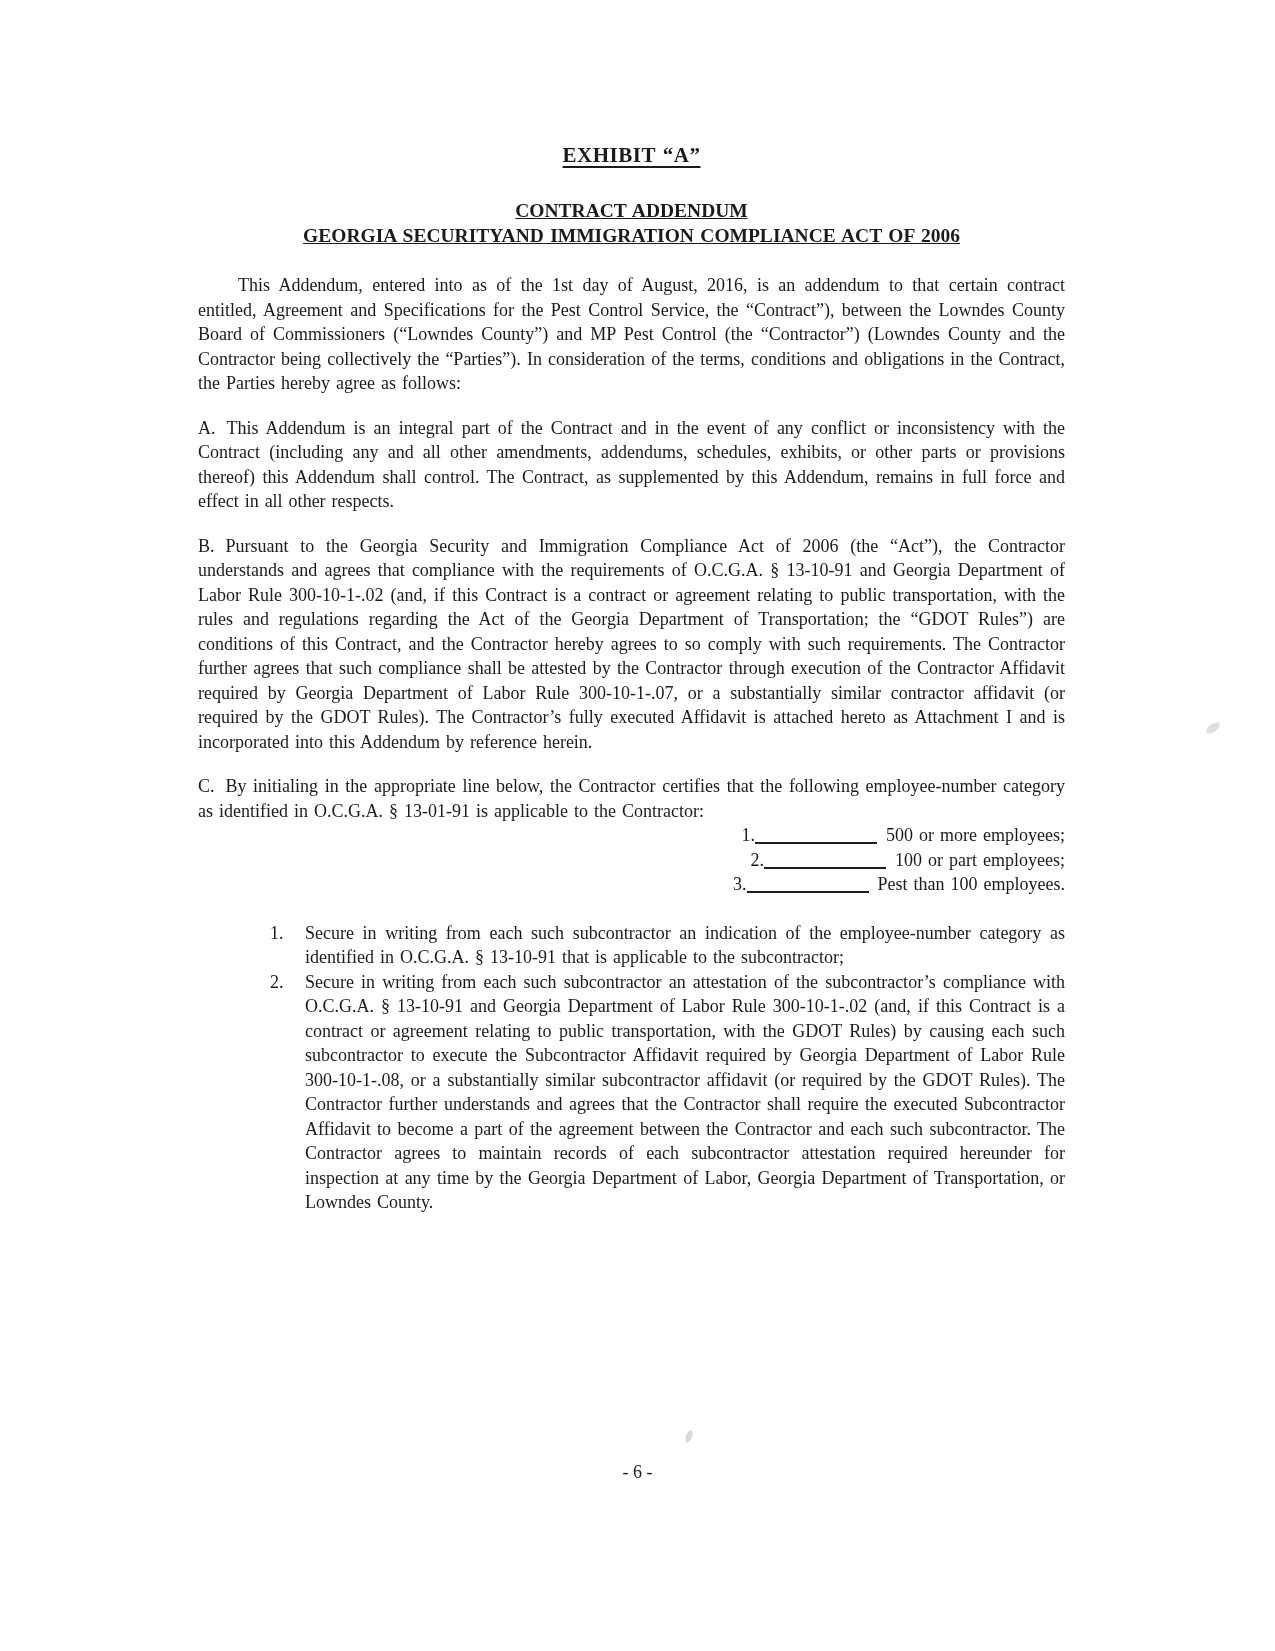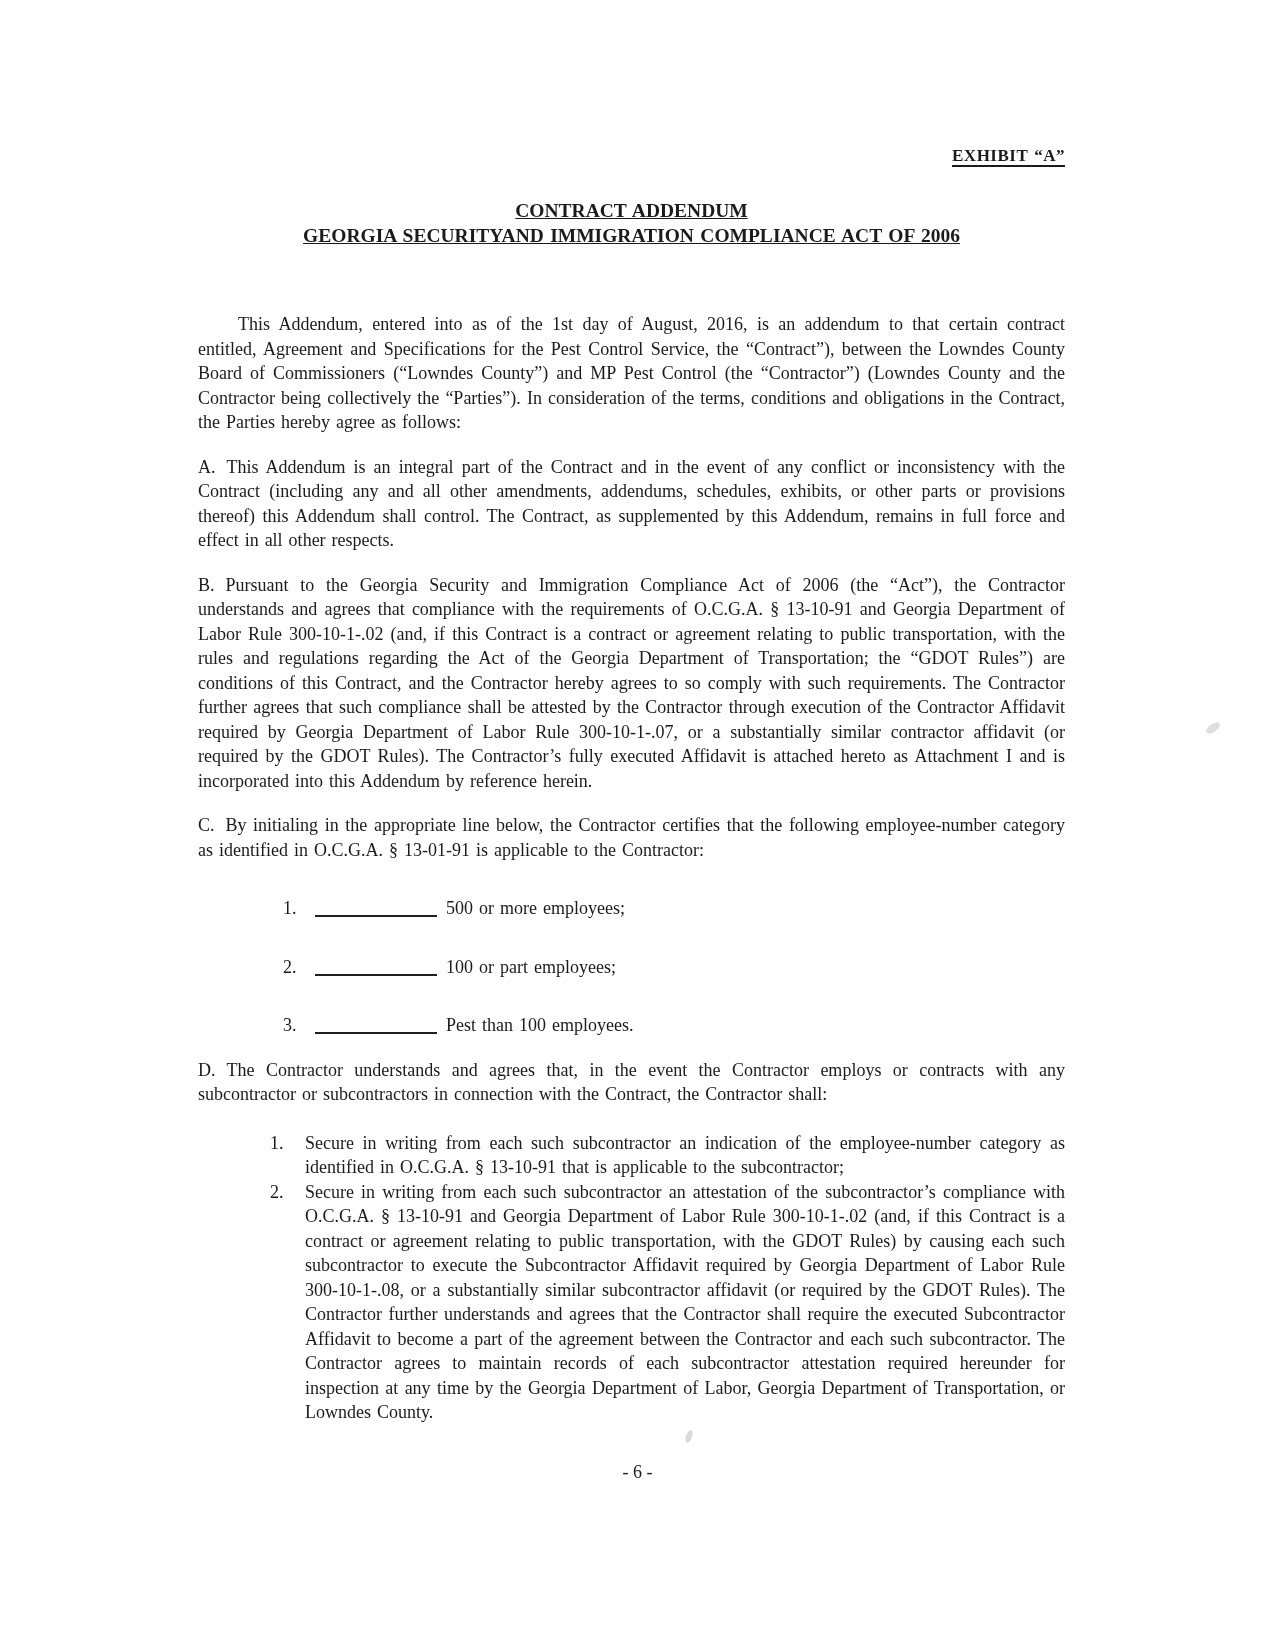--- a/index.html
+++ b/index.html
@@ -20,55 +20,54 @@
     position: absolute;
     left: 198px;
     top: 143px;
     width: 867px;
     font-size: 18px;
     line-height: 24.5px;
     text-align: justify;
     word-spacing: 1.5px;
   }
   .doc-title {
-    text-align: right;
-    font-size: 17px;
+    text-align: center;
+    font-size: 21px;
     font-weight: bold;
     letter-spacing: 0.5px;
     line-height: 25px;
   }
   .doc-title .underlined {
     text-decoration: underline;
     text-decoration-thickness: 2px;
     text-underline-offset: 4px;
   }
   .doc-subtitle {
     text-align: center;
     font-size: 19.5px;
     font-weight: bold;
     line-height: 25px;
     margin-top: 30px;
     text-decoration: underline;
   }
   p { margin: 0; }
   .intro {
-    margin-top: 64px;
+    margin-top: 25px;
     text-indent: 40px;
   }
   .section {
     margin-top: 20px;
   }
   .sec-label {
     padding-right: 11px;
   }
   .c-options { margin-top: 0; }
   .c-option {
     padding-left: 85px;
-    text-align: left;
-    margin-top: 34px;
+    text-align: right;
   }
   .opt-num {
     display: inline-block;
     width: 32px;
   }
   .opt-blank {
     display: inline-block;
     width: 122px;
     height: 14px;
     border-bottom: 2px solid #1f1f1f;
@@ -151,23 +150,20 @@
         <span class="opt-num">1.</span><span class="opt-blank"></span><span>500 or more employees;</span>
       </div>
       <div class="c-option">
         <span class="opt-num">2.</span><span class="opt-blank"></span><span>100 or part employees;</span>
       </div>
       <div class="c-option">
         <span class="opt-num">3.</span><span class="opt-blank"></span><span>Pest than 100 employees.</span>
       </div>
     </div>
 
-    <p class="section">
-      <span class="sec-label">D.</span><span>The Contractor understands and agrees that, in the event the Contractor employs or contracts with any subcontractor or subcontractors in connection with the Contract, the Contractor shall:</span>
-    </p>
 
     <div class="d-list">
       <div class="d-item">
         <span class="d-num">1.</span><span>Secure in writing from each such subcontractor an indication of the employee-number category as identified in O.C.G.A. § 13-10-91 that is applicable to the subcontractor;</span>
       </div>
       <div class="d-item">
         <span class="d-num">2.</span><span>Secure in writing from each such subcontractor an attestation of the subcontractor’s compliance with O.C.G.A. § 13-10-91 and Georgia Department of Labor Rule 300-10-1-.02 (and, if this Contract is a contract or agreement relating to public transportation, with the GDOT Rules) by causing each such subcontractor to execute the Subcontractor Affidavit required by Georgia Department of Labor Rule 300-10-1-.08, or a substantially similar subcontractor affidavit (or required by the GDOT Rules).  The Contractor further understands and agrees that the Contractor shall require the executed Subcontractor Affidavit to become a part of the agreement between the Contractor and each such subcontractor.  The Contractor agrees to maintain records of each subcontractor attestation required hereunder for inspection at any time by the Georgia Department of Labor, Georgia Department of Transportation, or Lowndes County.</span>
       </div>
     </div>
 

